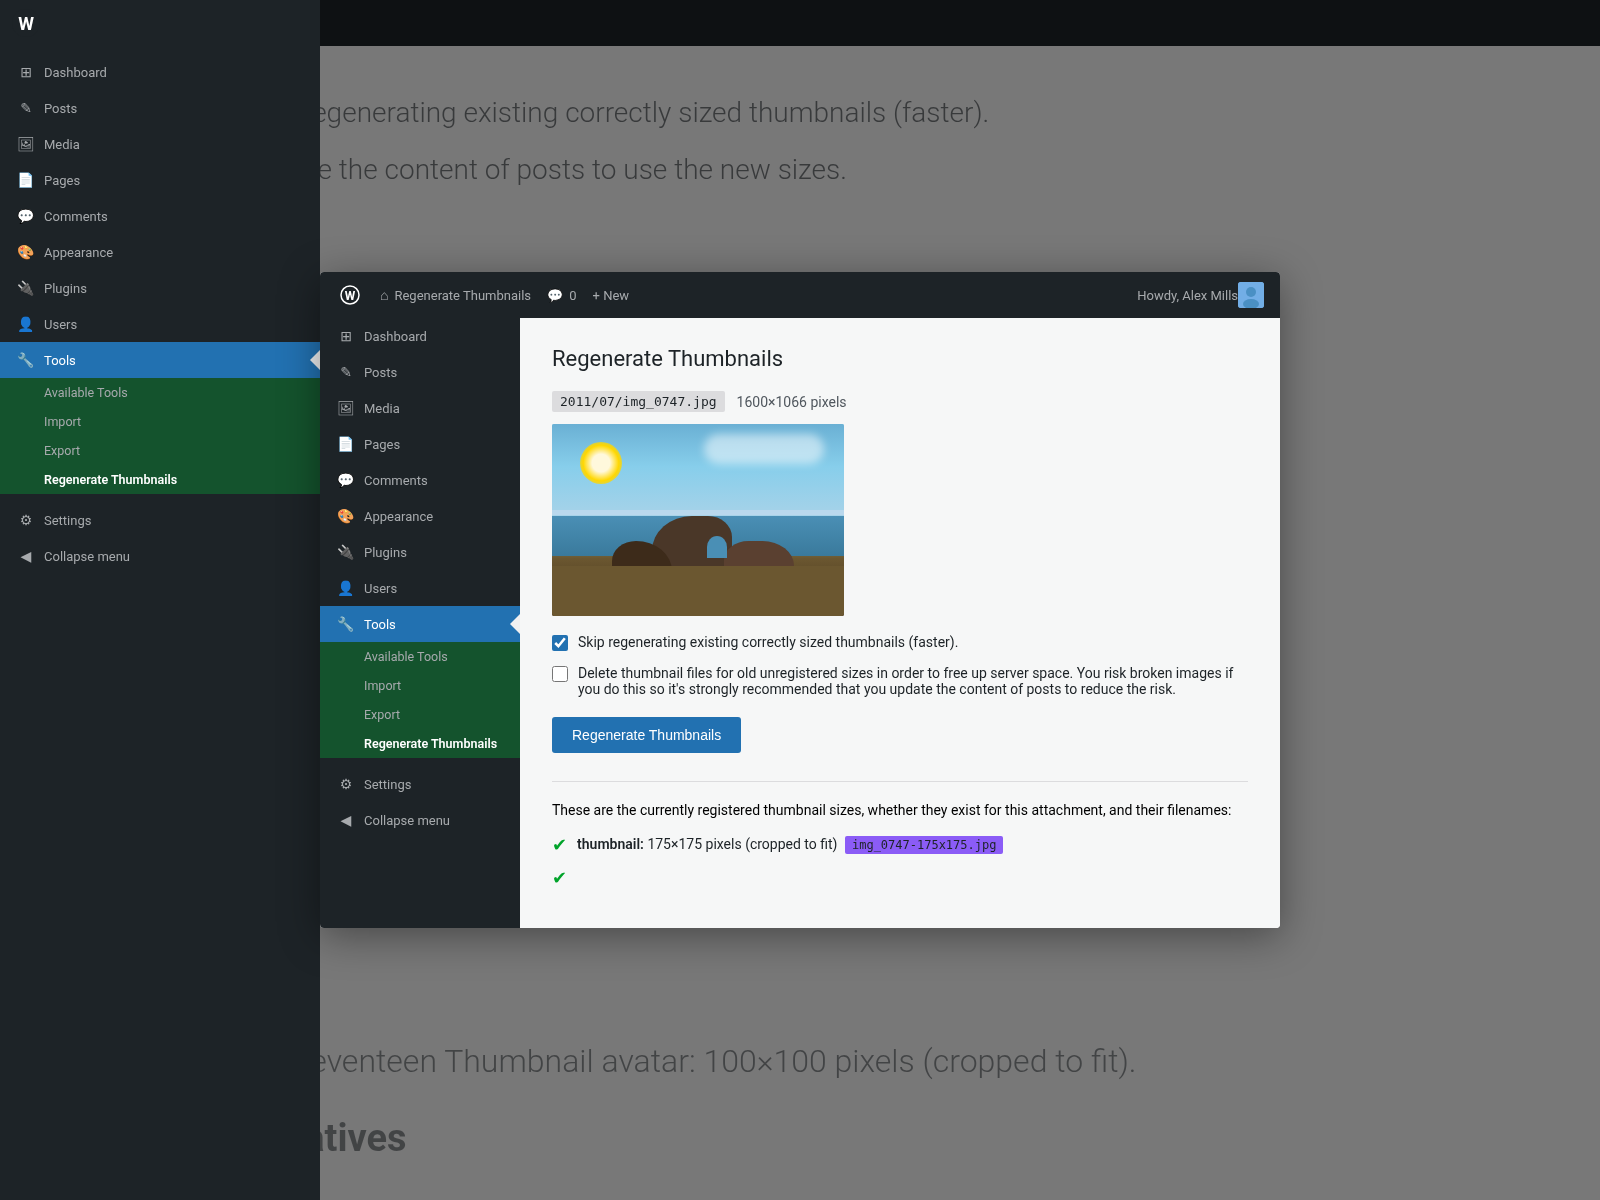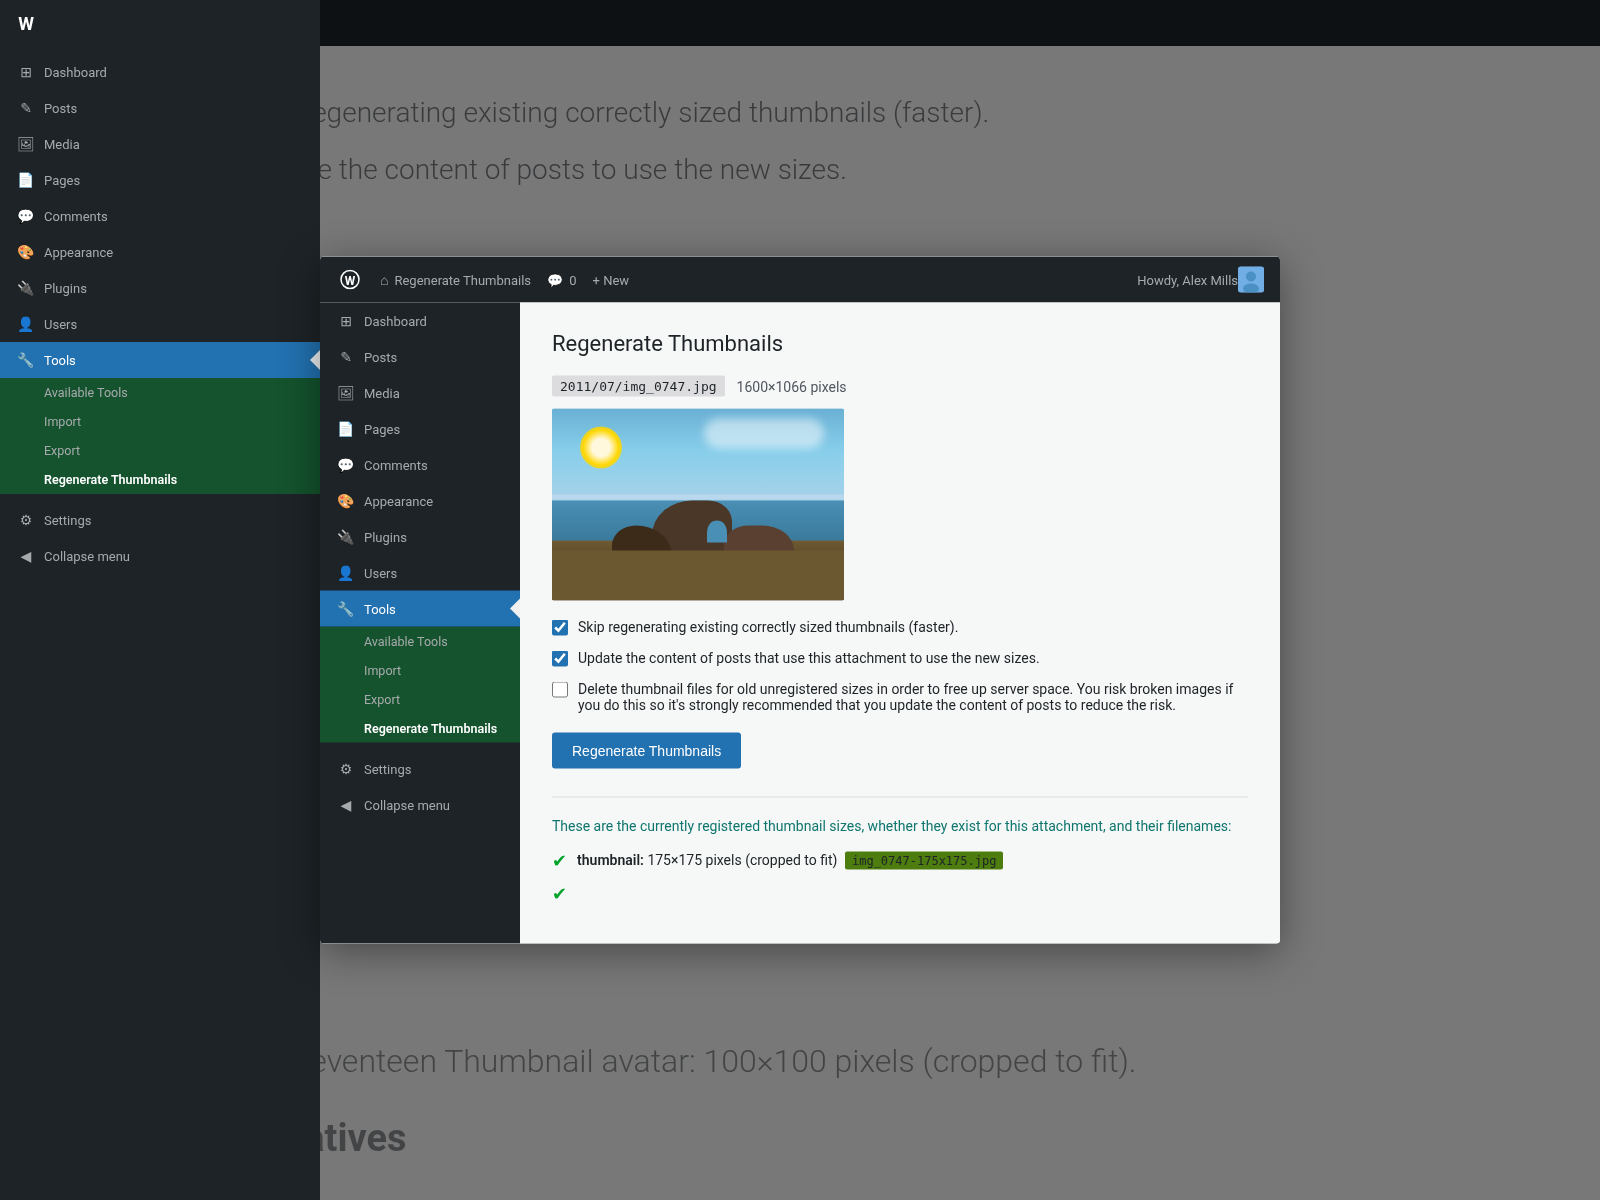--- a/index.html
+++ b/index.html
@@ -412,42 +412,42 @@
     }
 
     .section-divider {
       height: 1px;
       background: #dcdcde;
       margin-bottom: 20px;
     }
 
     .registered-desc {
       font-size: 14px;
-      color: #0f766e;
+      color: #000000;
       margin-bottom: 16px;
     }
 
     .thumb-entry {
       display: flex;
       align-items: center;
       gap: 10px;
       margin-bottom: 12px;
       font-size: 14px;
       color: #1d2327;
     }
 
     .check-green {
       color: #00a32a;
       font-size: 18px;
       flex-shrink: 0;
     }
 
     .thumb-filename {
       display: inline-block;
-      background: #4d7c0f;
+      background: #8b5cf6;
       padding: 2px 7px;
       font-family: monospace;
       font-size: 12px;
       border-radius: 2px;
       color: #1d2327;
       margin-left: 4px;
     }
   </style>
 </head>
 <body>
@@ -642,24 +642,20 @@
           <div style="position:absolute; bottom:58px; left:155px; width:20px; height:22px; background:#4a8fb5; border-radius:50% 50% 0 0;"></div>
         </div>
       </div>
 
       
       <div class="checkbox-row">
         <input type="checkbox" class="checkbox-input" checked="" style="">
         <label>Skip regenerating existing correctly sized thumbnails (faster).</label>
       </div>
 
-      <div class="checkbox-row">
-        <input type="checkbox" class="checkbox-input" checked="" style="">
-        <label>Update the content of posts that use this attachment to use the new sizes.</label>
-      </div>
 
       <div class="delete-checkbox-row">
         <input type="checkbox" class="checkbox-input" style="">
         <label>Delete thumbnail files for old unregistered sizes in order to free up server space. You risk broken images if you do this so it's strongly recommended that you update the content of posts to reduce the risk.</label>
       </div>
 
       <button class="regenerate-btn">Regenerate Thumbnails</button>
 
       <div class="section-divider"></div>
 

